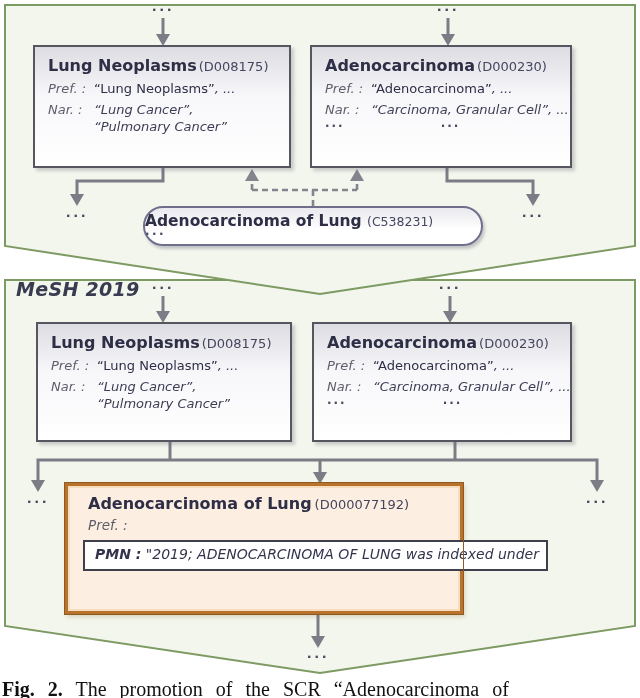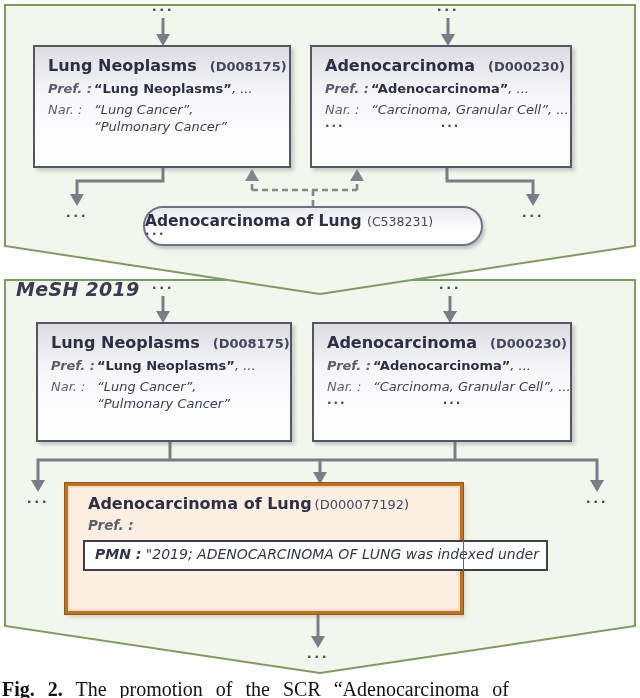--- a/index.html
+++ b/index.html
@@ -9,26 +9,26 @@
   .lyr{position:absolute;left:0;top:0;z-index:0;}
 
   .plabel{position:absolute;z-index:2;font-size:19px;font-weight:bold;font-style:italic;
           color:#3a3a50;letter-spacing:.3px;}
 
   .box{position:absolute;z-index:2;border:2px solid #565661;
        background:linear-gradient(180deg,#dcdce2,#f7f7fa 40%,#ffffff 100%);
        box-shadow:3px 3px 3px rgba(110,110,125,.30);
        padding:9px 10px 5px 13px;color:#32324a;white-space:nowrap;overflow:hidden;}
   .box-title{font-size:16px;font-weight:bold;color:#2e2e46;margin-bottom:5px;}
-  .box-id{font-size:13px;font-weight:bold;color:#45455f;margin-left:13px;}
+  .box-id{font-size:13px;font-weight:normal;color:#45455f;margin-left:2px;}
   .frow{display:flex;font-size:13px;line-height:1.32;margin-top:4px;}
   .flabel{flex:0 0 46px;font-style:italic;color:#5d5d6b;}
-  .flabel.b{font-weight:bold;}
+  .flabel.b{font-weight:normal;}
   .fval{font-style:italic;color:#3d3d55;}
-  .fval .strong{font-weight:bold;font-style:normal;color:#2e2e46;text-align:right;}
+  .fval .strong{font-weight:normal;font-style:normal;color:#2e2e46;text-align:right;}
   .dotrow{display:flex;font-weight:bold;color:#474760;font-size:12px;letter-spacing:2px;margin-top:1px;}
   .dotrow span:nth-child(2){margin-left:96px;}
 
   .dots{position:absolute;z-index:2;font-weight:bold;color:#474760;font-size:13px;
         letter-spacing:2.5px;transform:translateX(-50%);line-height:12px;}
 
   .pill{position:absolute;z-index:2;border:2px solid #6f6f8c;border-radius:20px;
         background:linear-gradient(180deg,#e9e9ee,#ffffff 60%);
         box-shadow:2px 3px 3px rgba(110,110,125,.35);text-align:left;}
   .pill-title{font-size:15.5px;font-weight:bold;color:#2e2e46;margin-top:4px;white-space:nowrap;}

